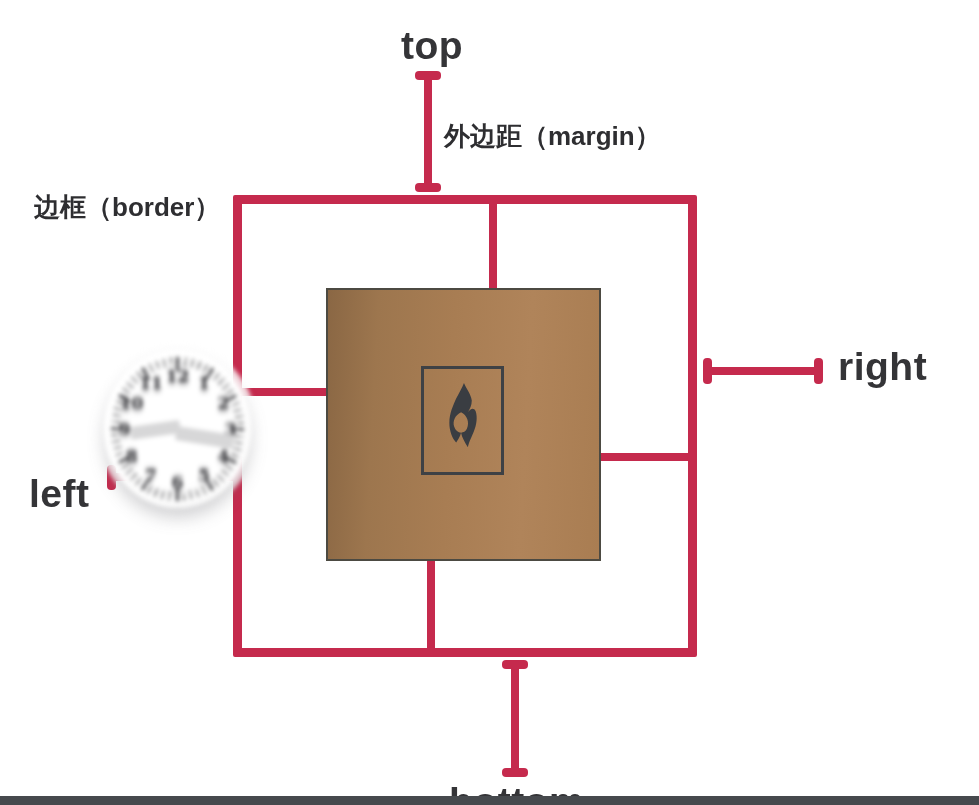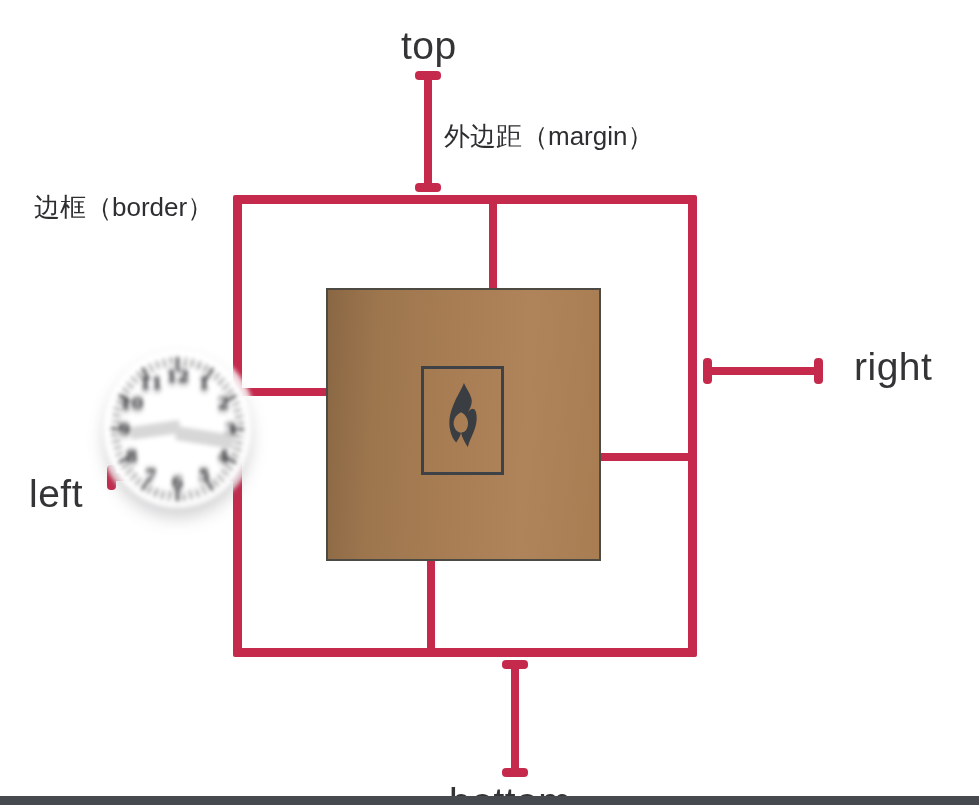--- a/index.html
+++ b/index.html
@@ -2,29 +2,29 @@
 <html><head>
 <meta charset="utf-8">
 <style>
   html,body { margin:0; padding:0; background:#ffffff; }
   body { font-family:"Liberation Sans", sans-serif; }
   .canvas {
     position:relative; width:979px; height:805px;
     background:#ffffff; overflow:hidden;
   }
   
-  .lbl { position:absolute; color:#343437; font-weight:normal; white-space:nowrap; }
+  .lbl { position:absolute; color:#343437; font-weight:bold; white-space:nowrap; }
   .dir   { font-size:39px; letter-spacing:0.5px; }
   .annot { font-size:26px; color:#2e2e31; }
   .lbl-top    { left:401px; top:24px; }
   .lbl-margin { left:444px; top:119px; }
   .lbl-border { left:34px;  top:190px; }
   .lbl-padding{ left:250px; top:240px; }
   .lbl-left   { left:29px;  top:472px; }
-  .lbl-right  { left:838px; top:345px;margin-left:16px; }
+  .lbl-right  { left:838px; top:345px; }
   .lbl-bottom { left:449px; top:780px; }
 
   
   .line, .cap { position:absolute; background:#c52a4d; }
   .cap { border-radius:4px; }
   
   .ib-top-line { left:424px; top:76px; width:8px; height:112px; }
   .ib-top-c1   { left:415px; top:71px; width:26px; height:9px; }
   .ib-top-c2   { left:415px; top:183px; width:26px; height:9px; }
   

